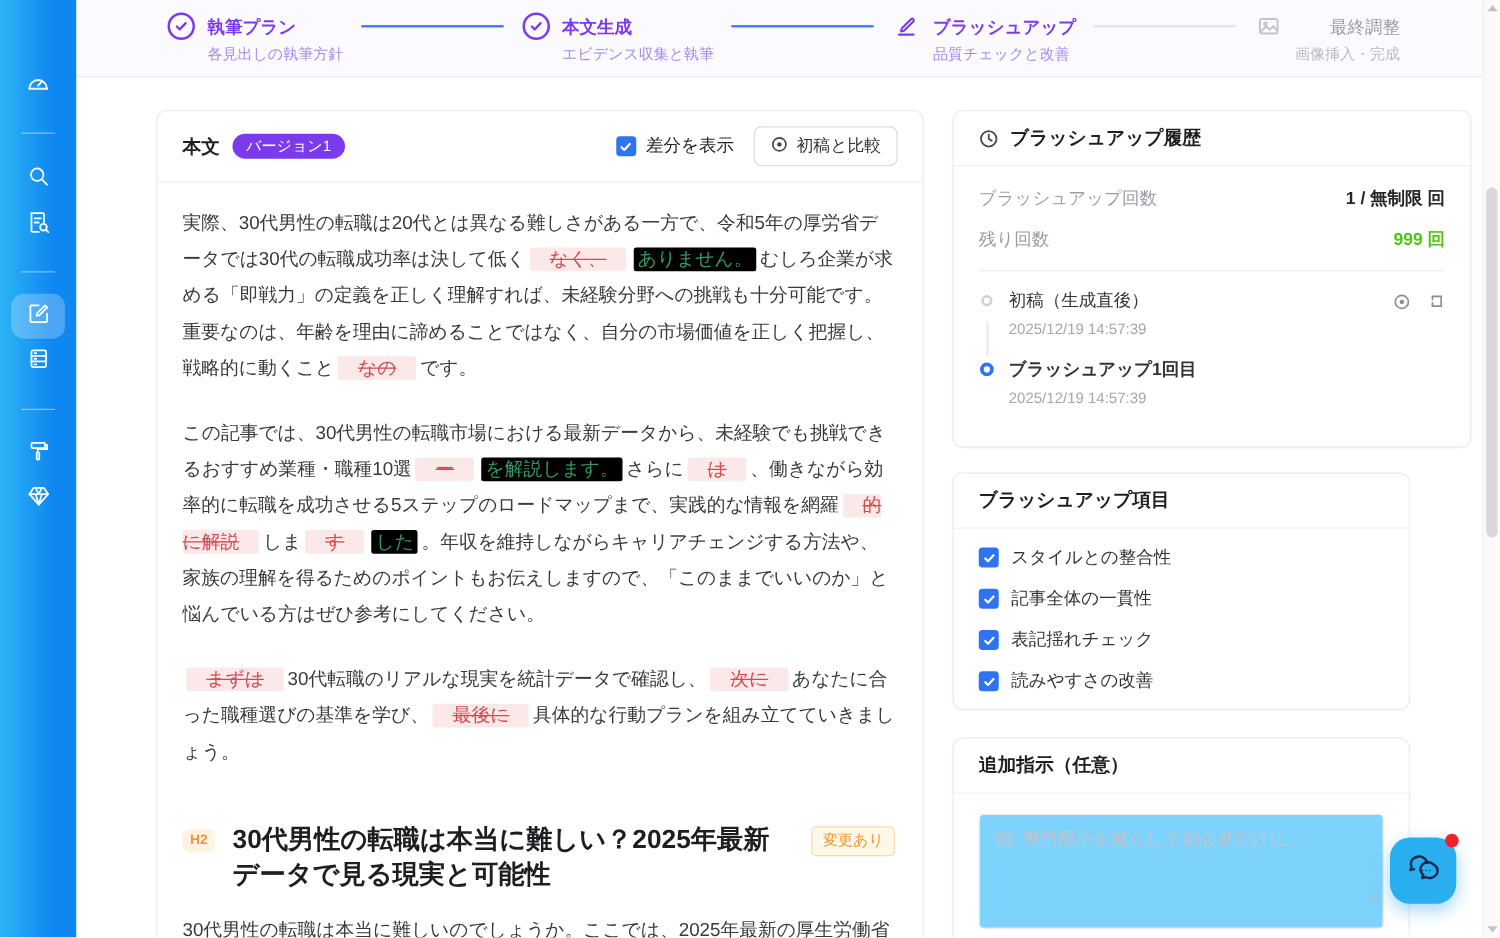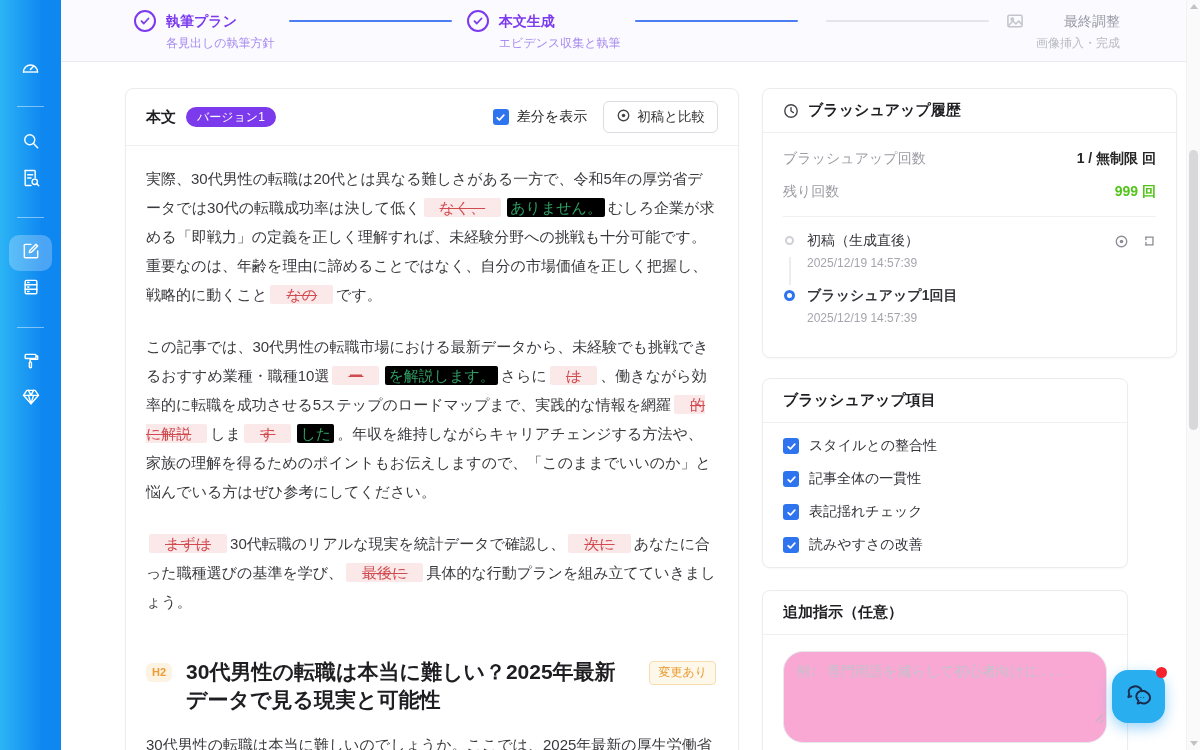--- a/index.html
+++ b/index.html
@@ -117,22 +117,22 @@
   .tl-title { font-size:14px; color:#33333a; flex:1; }
   .tl-item.active .tl-title { font-weight:bold; }
   .tl-actions { display:flex; gap:13px; }
   .tl-actions svg { display:block; cursor:pointer; }
   .tl-ts { font-size:12px; color:#a5a5ad; margin-top:6px; }
   .check-list { padding:14px 20px 0 20px; }
   .check-row { display:flex; align-items:center; margin-bottom:15px; }
   .check-row-label { margin-left:10px; font-size:14px; color:#33333a; }
   .instr-body { padding:16px 20px 0 20px; }
   .instr-textarea {
-    width:100%; height:92px; resize:none; border:1px solid #e7e7ec; border-radius:20px;
-    padding:11px 12px; font-size:14px; font-family:Liberation Mono, monospace; color:#333; background:#f9a8d4;
+    width:100%; height:92px; resize:none; border:1px solid #e7e7ec; border-radius:4px;
+    padding:11px 12px; font-size:14px; font-family:Liberation Sans, sans-serif; color:#333; background:#7dd3fc;
     outline:none; position:relative;
   }
   .instr-textarea::placeholder { color:#c2c2ca; }
   .resize-handle {
     position:absolute; right:23px; top:122px; width:10px; height:10px; pointer-events:none;
   }
   .resize-handle::before, .resize-handle::after {
     content:""; position:absolute; background:#b9b9c0; height:1px; transform:rotate(-45deg);
   }
   .resize-handle::before { width:10px; left:0; top:5px; }
@@ -251,20 +251,34 @@
               <path d="M2.5 6.2l2.3 2.3 4.7-5" fill="none" stroke="#7c3aed" stroke-width="1.8" stroke-linecap="round" stroke-linejoin="round"></path>
             </svg>
       </span>
         </div>
       <div class="step-texts">
         <div class="step-label">本文生成</div>
         <div class="step-sub">エビデンス収集と執筆</div>
       </div>
     </div>
     <div class="connector done"></div>
+    <div class="step active">
+      <div class="step-icon">
+          <span>
+        <svg class="pencil-svg" width="20" height="20" viewBox="0 0 24 24" fill="none" stroke="#7c3aed" stroke-width="2" stroke-linecap="round" stroke-linejoin="round">
+              <path d="M7 17l2.8-.6L19 7.2a1.6 1.6 0 0 0-2.2-2.2L7.6 14.2 7 17z"></path>
+              <path d="M5 20h14"></path>
+            </svg>
+      </span>
+        </div>
+      <div class="step-texts">
+        <div class="step-label">ブラッシュアップ</div>
+        <div class="step-sub">品質チェックと改善</div>
+      </div>
+    </div>
     <div class="connector pending"></div>
     <div class="step pending">
       <div class="step-icon">
           <span>
         <svg class="image-svg" width="20" height="20" viewBox="0 0 24 24" fill="none" stroke="#c3c3cc" stroke-width="1.8" stroke-linecap="round" stroke-linejoin="round">
               <rect x="3.5" y="5" width="17" height="14" rx="2"></rect>
               <circle cx="8.8" cy="9.8" r="1.4"></circle>
               <path d="M4.5 17l5-5 3.5 3.5L16.5 12l3 3.5"></path>
             </svg>
       </span>

